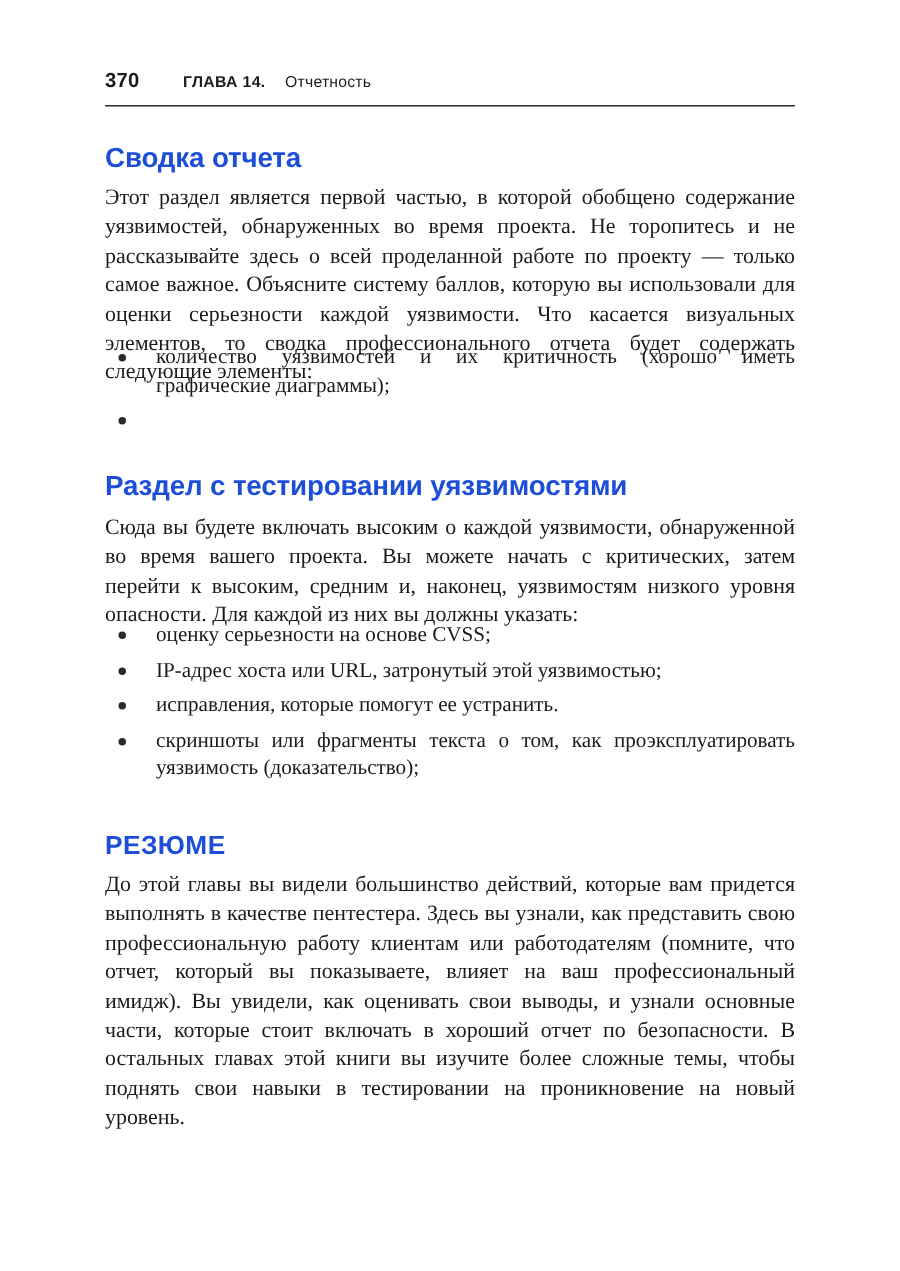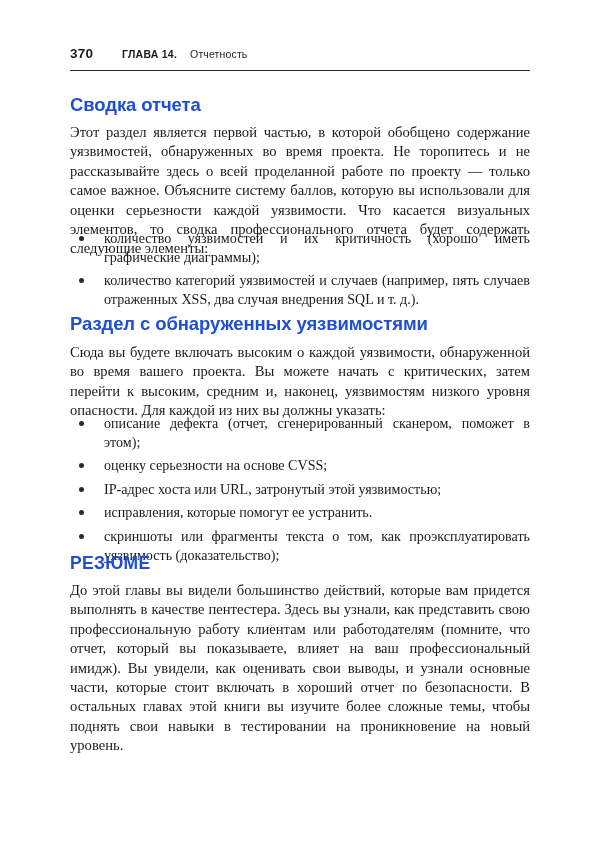--- a/index.html
+++ b/index.html
@@ -157,33 +157,28 @@
 
     <p class="body last-line-left" style="top:123px;">Этот раздел является первой частью, в которой обобщено содержание уязвимостей, обнаруженных во время проекта. Не торопитесь и не рассказывайте здесь о всей проделанной работе по проекту — только самое важное. Объясните систему баллов, которую вы использовали для оценки серьезности каждой уязвимости. Что касается визуальных элементов, то сводка профессионального отчета будет содержать следующие элементы:</p>
 
     <ul class="bullets" style="top:229px;">
       <li>
         <span class="dot"></span>
         <span>количество уязвимостей и их критичность (хорошо иметь графические диаграммы);</span>
       </li>
       <li>
         <span class="dot"></span>
-        <span>количество категорий уязвимостей и случаев (например, пять случаев отраженных XSS, два случая внедрения SQL и т. д.).</span>
       </li>
     </ul>
 
-    <h2 class="sec-head" style="top:313px;">Раздел с обнаруженных уязвимостями</h2>
+    <h2 class="sec-head" style="top:313px;">Раздел с тестировании уязвимостями</h2>
 
     <p class="body last-line-left" style="top:343px;">Сюда вы будете включать высоким о каждой уязвимости, обнаруженной во время вашего проекта. Вы можете начать с критических, затем перейти к высоким, средним и, наконец, уязвимостям низкого уровня опасности. Для каждой из них вы должны указать:</p>
 
     <ul class="bullets" style="top:414px;">
-      <li>
-        <span class="dot"></span>
-        <span>описание дефекта (отчет, сгенерированный сканером, поможет в этом);</span>
-      </li>
       <li>
         <span class="dot"></span>
         <span>оценку серьезности на основе CVSS;</span>
       </li>
       <li>
         <span class="dot"></span>
         <span>IP-адрес хоста или URL, затронутый этой уязвимостью;</span>
       </li>
       <li>
         <span class="dot"></span>

